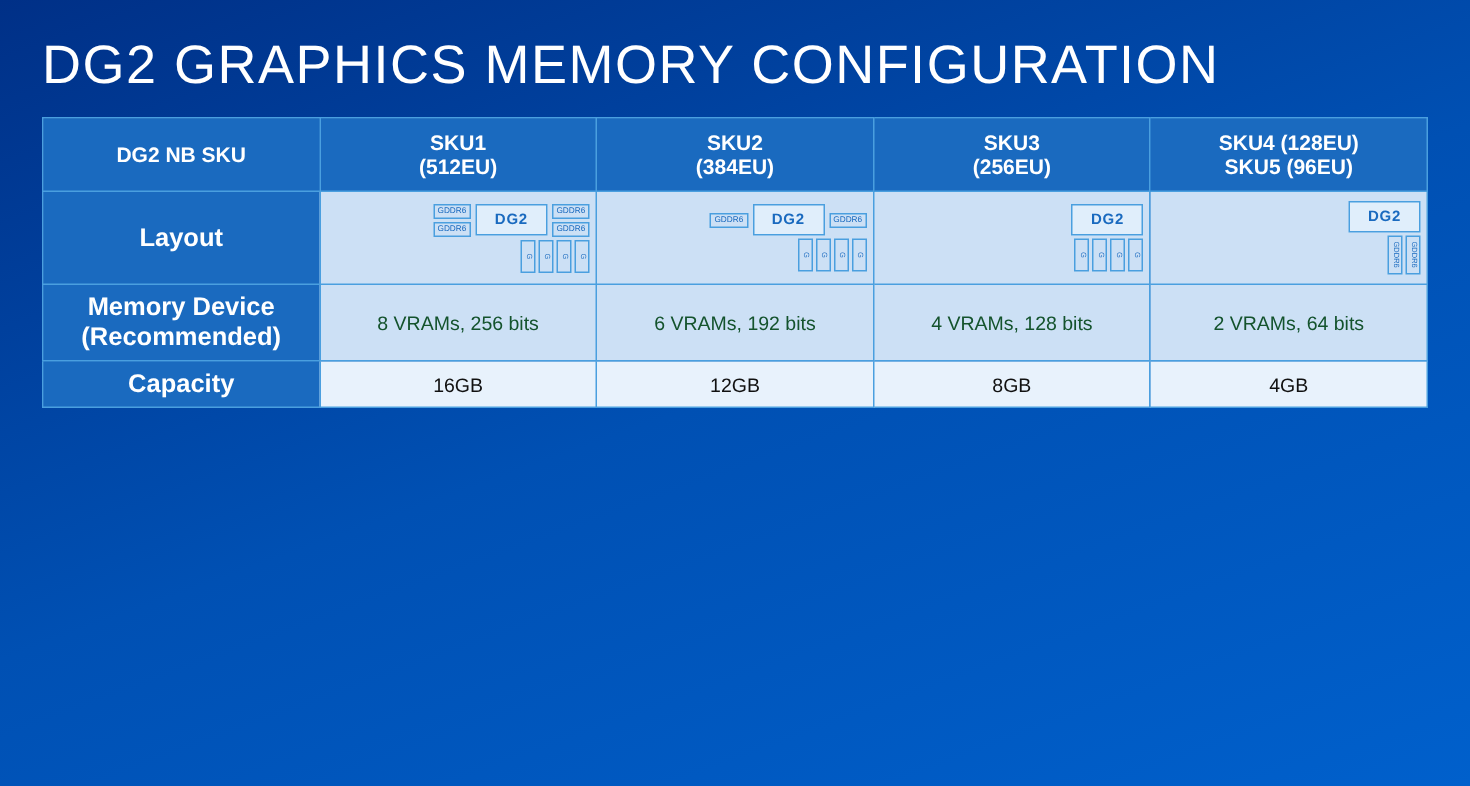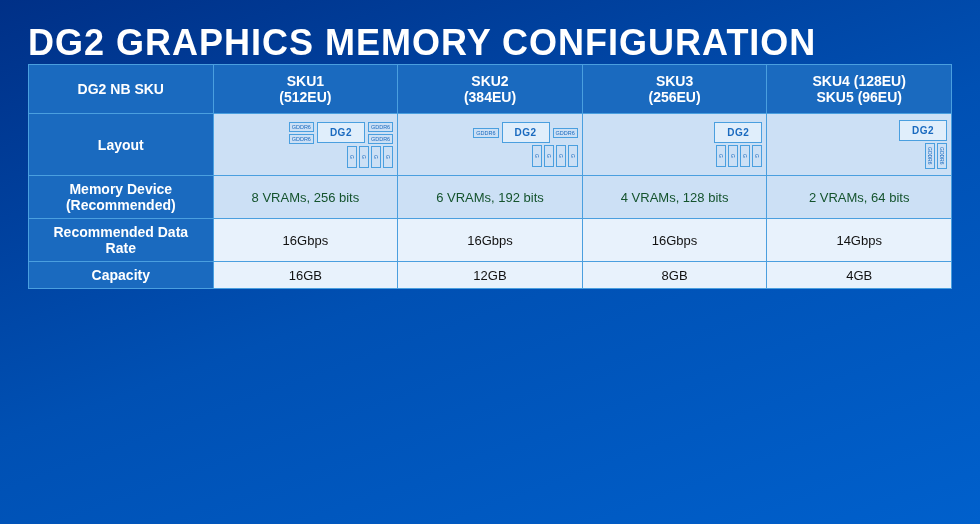--- a/index.html
+++ b/index.html
@@ -9,23 +9,23 @@
       height: 524px;
       background: linear-gradient(160deg, #003087 0%, #0050b3 50%, #0060cc 100%);
       font-family: 'Arial', sans-serif;
       overflow: hidden;
       padding: 22px 28px 18px 28px;
     }
 
     h1 {
       color: #ffffff;
       font-size: 36px;
-      font-weight: 700;
+      font-weight: 400;
       letter-spacing: 1px;
-      margin-bottom: 0;
+      margin-bottom: 14px;
       text-transform: uppercase;
     }
 
     table {
       width: 100%;
       border-collapse: collapse;
       table-layout: fixed;
     }
 
     th, td {
@@ -49,21 +49,21 @@
     thead tr th:first-child {
       background-color: #1a6abf;
       font-weight: 700;
     }
 
     
     td.row-label {
       background-color: #1a6abf;
       color: #ffffff;
       font-weight: 700;
-      font-size: 14px;
+      font-size: 17px;
       text-align: center;
     }
 
     
     tr.row-odd td.data-cell {
       background-color: #cce0f5;
       color: #14532d;
       font-size: 13px;
     }
 
@@ -232,27 +232,20 @@
         </div>
       </div>
         </td>
       </tr>
       <tr class="row-odd">
         <td class="row-label">Memory Device<br>(Recommended)</td>
         <td class="data-cell">8 VRAMs, 256 bits</td>
         <td class="data-cell">6 VRAMs, 192 bits</td>
         <td class="data-cell">4 VRAMs, 128 bits</td>
         <td class="data-cell">2 VRAMs, 64 bits</td>
-      </tr>
-      <tr class="row-even">
-        <td class="row-label">Recommended Data<br>Rate</td>
-        <td class="data-cell">16Gbps</td>
-        <td class="data-cell">16Gbps</td>
-        <td class="data-cell">16Gbps</td>
-        <td class="data-cell">14Gbps</td>
       </tr>
       <tr class="row-even">
         <td class="row-label">Capacity</td>
         <td class="data-cell">16GB</td>
         <td class="data-cell">12GB</td>
         <td class="data-cell">8GB</td>
         <td class="data-cell">4GB</td>
       </tr>
     </tbody>
 </table>

